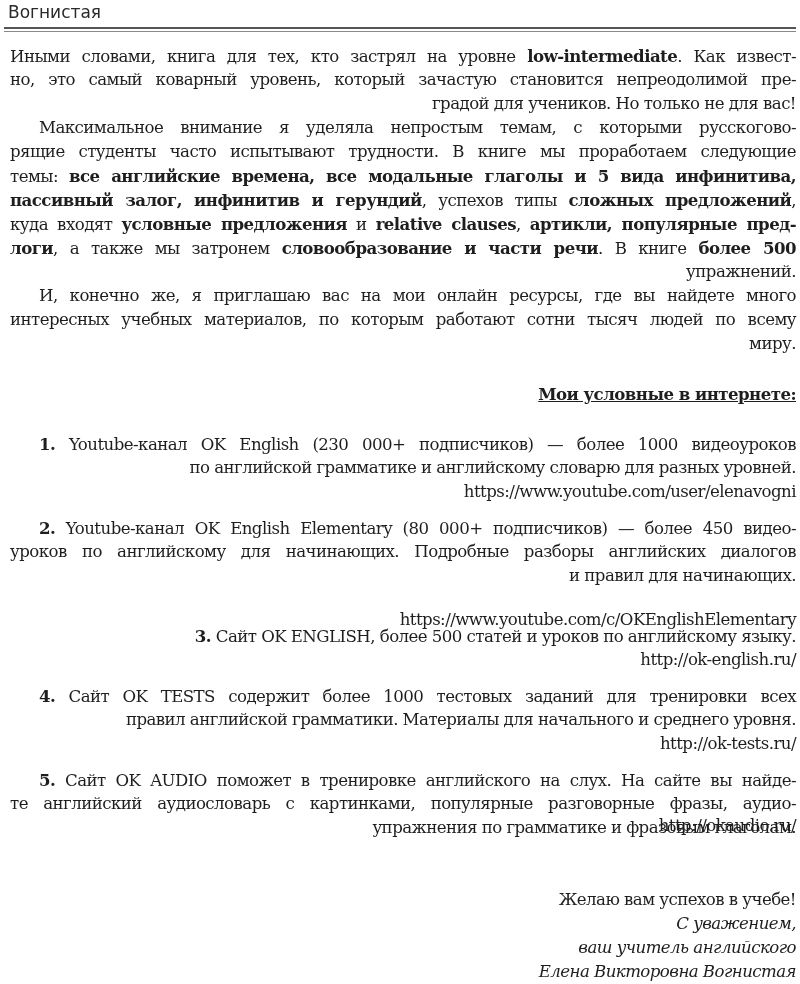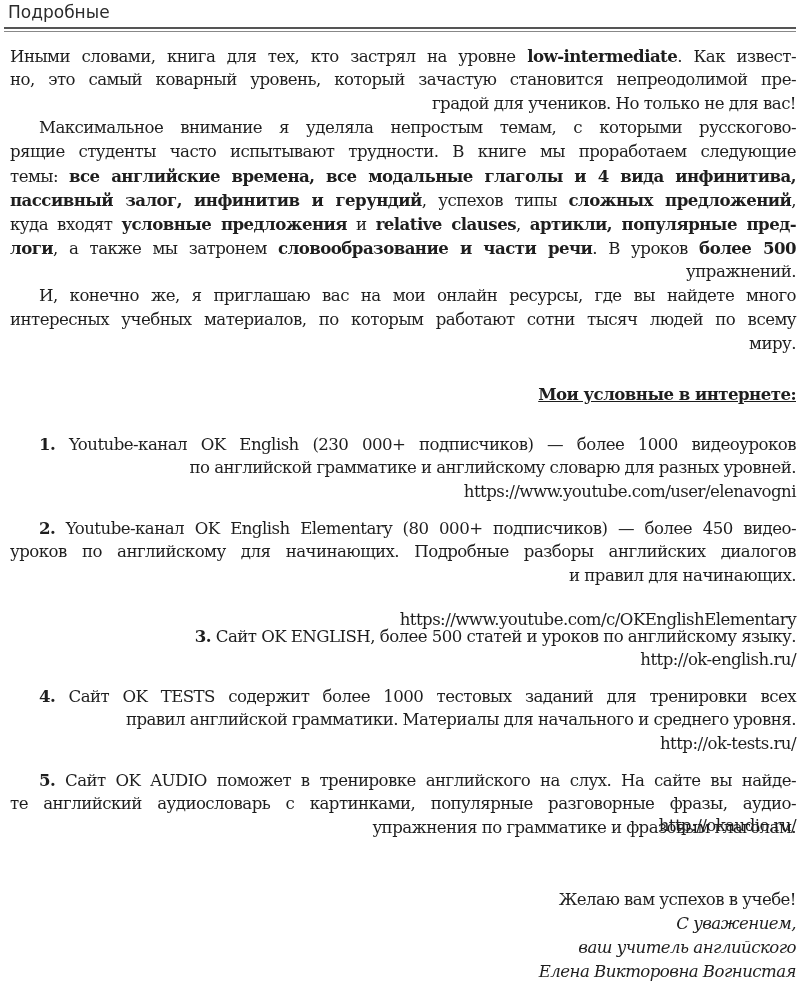--- a/index.html
+++ b/index.html
@@ -10,35 +10,35 @@
   .ln { position: absolute; left: 10px; width: 786px; font-family: "DejaVu Serif", serif; font-size: 16.6px; line-height: 24px; white-space: nowrap; letter-spacing: -0.55px; text-align: right; }
   .j { text-align: justify; text-align-last: justify; white-space: normal; }
   .ind { left: 39px; width: 757px; }
   b { font-weight: bold; }
   .u { text-decoration: underline; font-weight: bold; }
   .it { font-style: italic; }
 </style>
 </head>
 <body>
 
-<div class="header">Подробные</div>
+<div class="header">Вогнистая</div>
 <div class="rule1"></div>
 <div class="rule2"></div>
 
 <div>
   <div class="ln j" style="top:44px"><span>Иными словами, книга для тех, кто застрял на уровне </span><b>low-intermediate</b><span>. Как извест-</span></div>
   <div class="ln j" style="top:68px">но, это самый коварный уровень, который зачастую становится непреодолимой пре-</div>
   <div class="ln" style="top:92px">градой для учеников. Но только не для вас!</div>
 
   <div class="ln j ind" style="top:116px">Максимальное внимание я уделяла непростым темам, с которыми русскогово-</div>
   <div class="ln j" style="top:140px">рящие студенты часто испытывают трудности. В книге мы проработаем следующие</div>
-  <div class="ln j" style="top:164px"><span>темы: </span><b>все английские времена, все модальные глаголы и 4 вида инфинитива,</b></div>
+  <div class="ln j" style="top:164px"><span>темы: </span><b>все английские времена, все модальные глаголы и 5 вида инфинитива,</b></div>
   <div class="ln j" style="top:188px"><b>пассивный залог, инфинитив и герундий</b><span>, успехов типы </span><b>сложных предложений</b><span>,</span></div>
   <div class="ln j" style="top:212px"><span>куда входят </span><b>условные предложения</b><span> и </span><b>relative clauses</b><span>, </span><b>артикли, популярные пред-</b></div>
-  <div class="ln j" style="top:236px"><b>логи</b><span>, а также мы затронем </span><b>словообразование и части речи</b><span>. В уроков </span><b>более 500</b></div>
+  <div class="ln j" style="top:236px"><b>логи</b><span>, а также мы затронем </span><b>словообразование и части речи</b><span>. В книге </span><b>более 500</b></div>
   <div class="ln" style="top:260px">упражнений.</div>
 
   <div class="ln j ind" style="top:284px">И, конечно же, я приглашаю вас на мои онлайн ресурсы, где вы найдете много</div>
   <div class="ln j" style="top:308px">интересных учебных материалов, по которым работают сотни тысяч людей по всему</div>
   <div class="ln" style="top:332px">миру.</div>
 </div>
 
 <div class="ln ind" style="top:382px"><span class="u">Мои условные в интернете:</span></div>
 
 <div>

